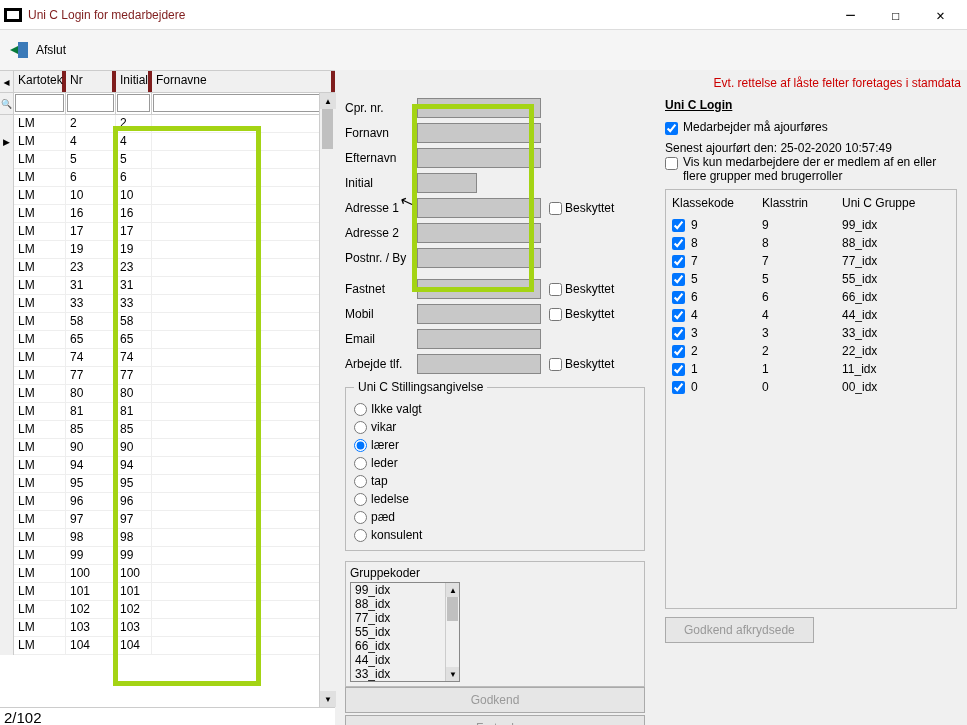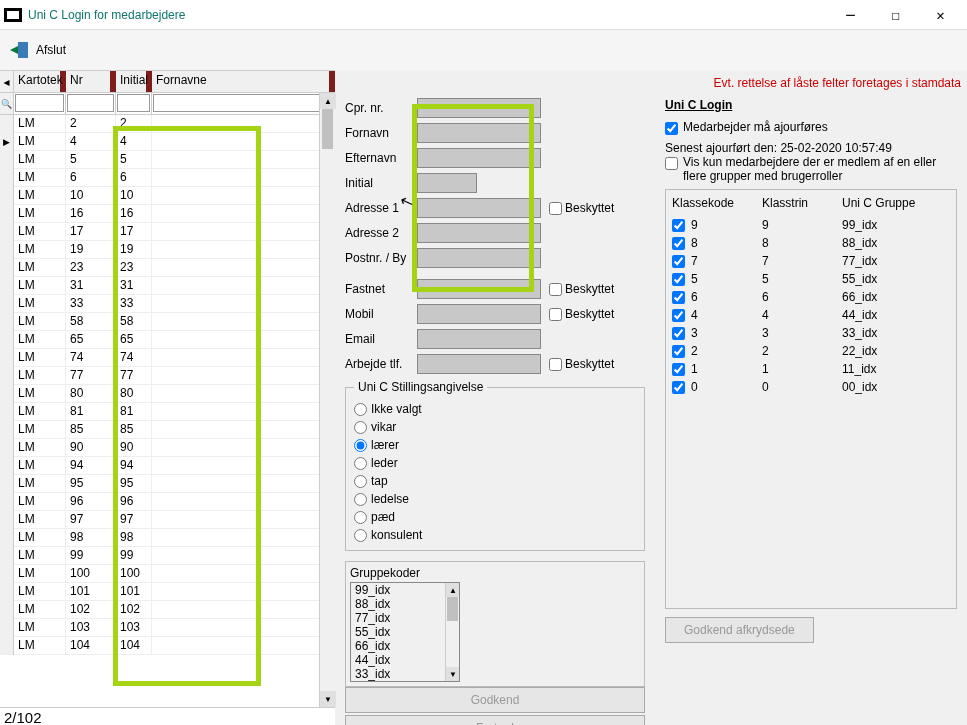--- a/index.html
+++ b/index.html
@@ -1,33 +1,33 @@
 <!DOCTYPE html>
 <html><head>
 <meta charset="utf-8">
 <style>
 * { box-sizing: border-box; margin: 0; padding: 0; font-family: 'Segoe UI', Tahoma, sans-serif; font-size: 12px; }
 body { background: #f0f0f0; width: 967px; height: 725px; overflow: hidden; }
 
 .titlebar { background: #fff; height: 30px; display: flex; align-items: center; padding: 0 4px; border-bottom: 1px solid #ddd; }
 .titlebar .app-icon { width: 18px; height: 14px; background: #000; margin-right: 6px; position: relative; }
 .titlebar .app-icon::before { content: ''; position: absolute; top: 3px; left: 3px; width: 12px; height: 8px; background: #fff; }
-.titlebar .title { font-size: 12px; color: #0f766e; flex: 1; }
+.titlebar .title { font-size: 12px; color: #7f1d1d; flex: 1; }
 .titlebar .win-controls { display: flex; }
 .titlebar .win-btn { width: 45px; height: 28px; display: flex; align-items: center; justify-content: center; cursor: pointer; font-size: 14px; font-family: monospace; }
 
 .toolbar { background: #f5f5f5; height: 40px; display: flex; align-items: center; padding: 0 8px; }
 .exit-btn { display: flex; align-items: center; cursor: pointer; }
 .exit-icon { width: 24px; height: 24px; margin-right: 4px; }
 
 .main { display: flex; height: calc(725px - 70px); }
 
 .left-panel { width: 335px; background: #fff; border-top: 1px solid #ccc; display: flex; flex-direction: column; position: relative; }
 .grid-header { display: flex; border-bottom: 1px solid #ccc; background: #f0f0f0; height: 22px; }
-.grid-header .col { border-right: 6px solid #7f1d1d; padding: 2px 4px; font-size: 12px; background: #f0f0f0; }
+.grid-header .col { border-right: 4px solid #7f1d1d; padding: 2px 4px; font-size: 12px; background: #f0f0f0; }
 .grid-filter { display: flex; border-bottom: 1px solid #ccc; height: 22px; }
 .grid-filter .col { border-right: 1px solid #ccc; padding: 1px; }
 .grid-filter input { width: 100%; height: 18px; border: 1px solid #999; padding: 0 2px; font-size: 11px; }
 .row-sel { width: 14px; border-right: 1px solid #ccc; background: #f0f0f0; display: flex; align-items: center; justify-content: center; flex-shrink: 0; }
 .col-k { width: 52px; }
 .col-n { width: 50px; }
 .col-i { width: 36px; }
 .col-f { flex: 1; }
 
 .grid-body { flex: 1; overflow: hidden; position: relative; }

